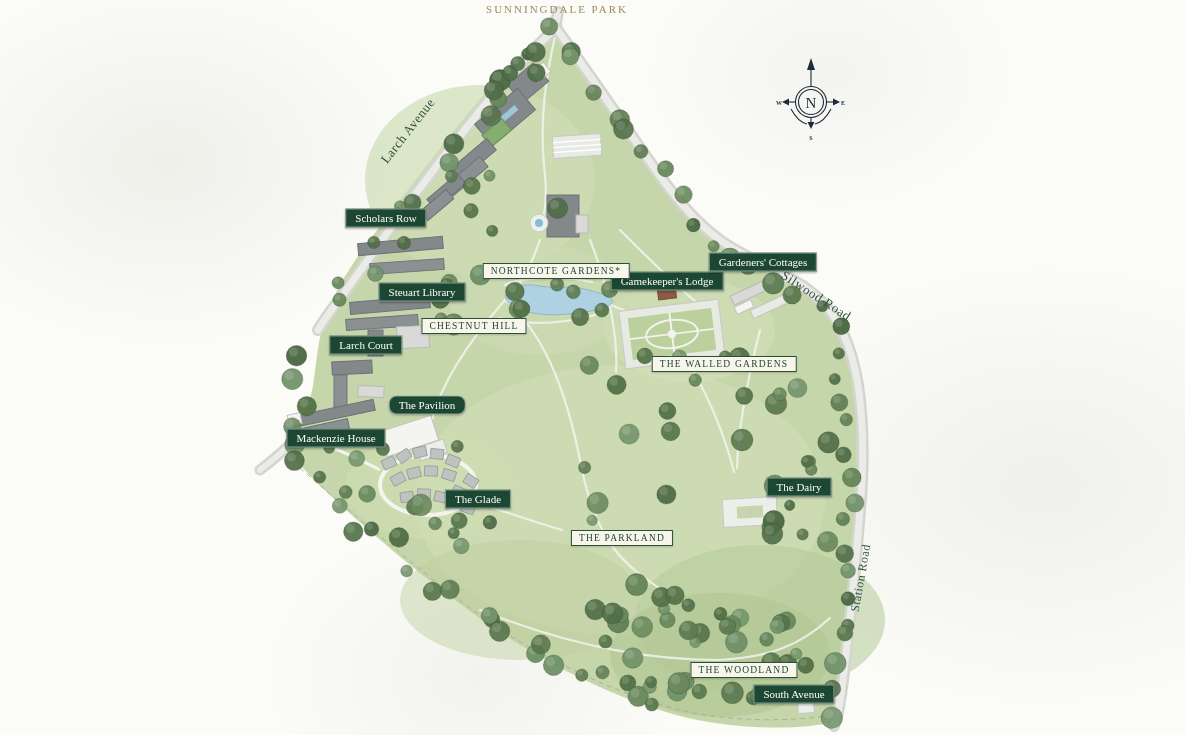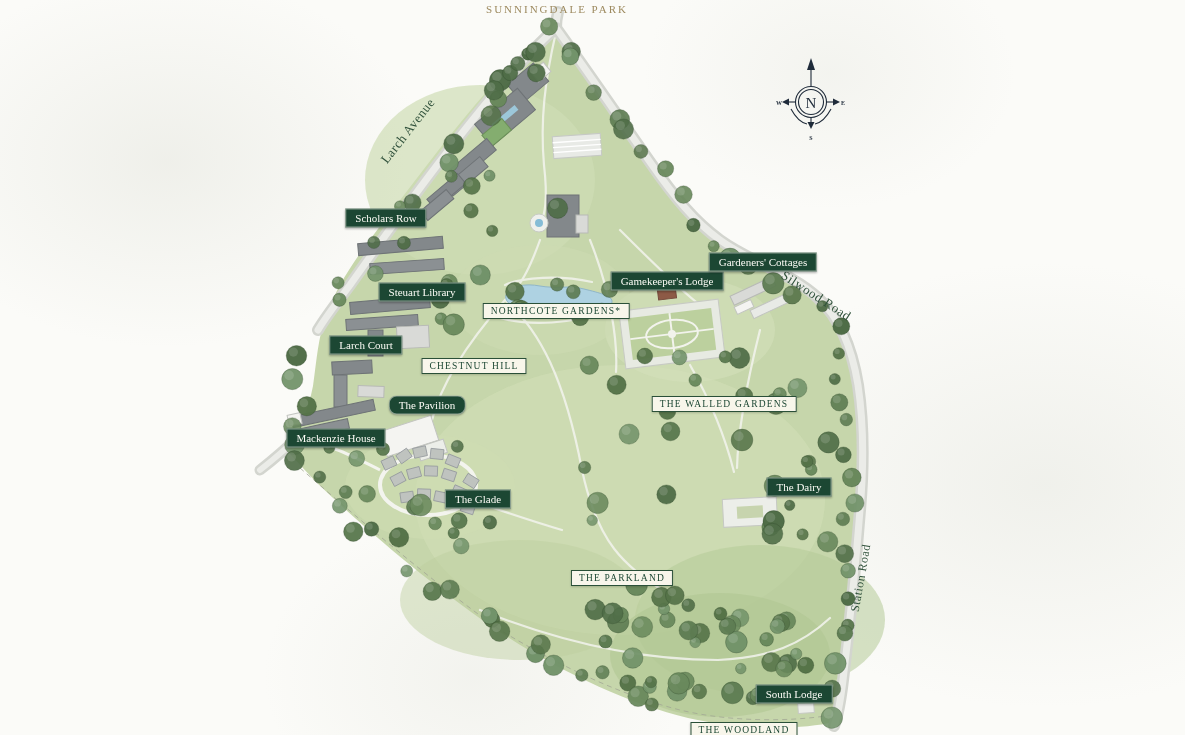--- a/index.html
+++ b/index.html
@@ -23,21 +23,21 @@
     background:#1c4733;color:#fcfcf6;
     border:1px solid rgba(250,250,240,.5);
     padding:2px 9px 3px;font-size:11px;white-space:nowrap;
     box-shadow:0 1px 2px rgba(0,0,0,.28);cursor:pointer;
   }
   .badge-area{
     position:absolute;transform:translate(-50%,-50%);
     background:#f8f6eb;color:#1c4733;
     border:1px solid #2a5038;
     padding:2px 7px;font-size:9.5px;letter-spacing:1.2px;white-space:nowrap;
-    box-shadow:0 1px 2px rgba(0,0,0,.18);cursor:pointer;margin-top:40px;
+    box-shadow:0 1px 2px rgba(0,0,0,.18);cursor:pointer;
   }
   .road-label{
     position:absolute;color:#31523c;font-size:13px;letter-spacing:.5px;white-space:nowrap;
   }
   .compass{position:absolute;left:775px;top:54px;}
 </style>
 </head>
 <body>
 
 <div class="canvas">
@@ -664,20 +664,20 @@
 
   <div class="badge-dark" style="left:386px;top:218px;">Scholars Row</div>
   <div class="badge-dark" style="left:422px;top:292px;">Steuart Library</div>
   <div class="badge-dark" style="left:366px;top:345px;">Larch Court</div>
   <div class="badge-dark" style="left:427px;top:405px;border-radius:8px;">The Pavilion</div>
   <div class="badge-dark" style="left:336px;top:438px;">Mackenzie House</div>
   <div class="badge-dark" style="left:478px;top:499px;">The Glade</div>
   <div class="badge-dark" style="left:667px;top:281px;">Gamekeeper's Lodge</div>
   <div class="badge-dark" style="left:763px;top:262px;">Gardeners' Cottages</div>
   <div class="badge-dark" style="left:751px;top:487px;margin-left:48px;">The Dairy</div>
-  <div class="badge-dark" style="left:794px;top:694px;">South Lodge</div>
+  <div class="badge-dark" style="left:794px;top:694px;">South Avenue</div>
 
   <div class="badge-area" style="left:556px;top:271px;">NORTHCOTE GARDENS*</div>
   <div class="badge-area" style="left:474px;top:326px;">CHESTNUT HILL</div>
   <div class="badge-area" style="left:724px;top:364px;">THE WALLED GARDENS</div>
   <div class="badge-area" style="left:622px;top:538px;">THE PARKLAND</div>
-  <div class="badge-area" style="left:744px;top:690px;">THE WOODLAND</div>
+  <div class="badge-area" style="left:744px;top:670px;">THE WOODLAND</div>
 </div>
 
 </body></html>

